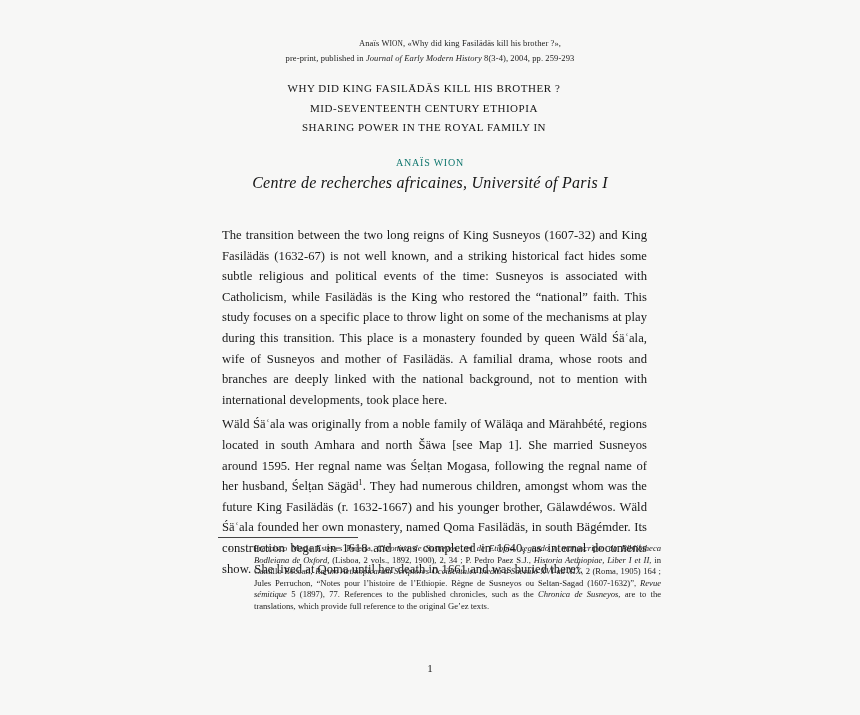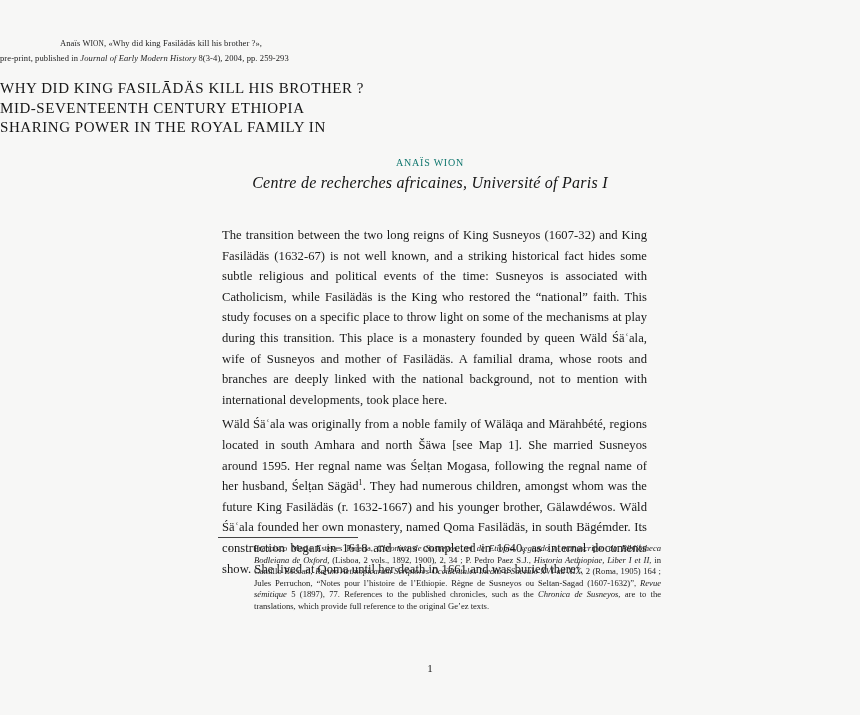--- a/index.html
+++ b/index.html
@@ -22,21 +22,21 @@
     inset: 0;
     background: #f7f7f6;
   }
 
   
   .runninghead {
     position: absolute;
     left: 0;
     right: 0;
     top: 36px;
-    text-align: left;
+    text-align: center;
     font-size: 8.5px;
     line-height: 15px;
     letter-spacing: .1px;
     color: #222;
   }
   .runninghead .line1 {
     padding-left: 60px;
   }
   .runninghead .smallcaps {
     font-variant: small-caps;
@@ -44,21 +44,22 @@
   .runninghead .ital {
     font-style: italic;
   }
 
   
   .title-block {
     position: absolute;
     left: 0;
     right: 12px;
     top: 79px;
-    font-size: 15px;
+    text-align: center;
+    font-size: 11px;
     line-height: 19.5px;
     letter-spacing: .55px;
     color: #151515;
   }
 
   
   .author-block {
     position: absolute;
     left: 0;
     right: 0;

